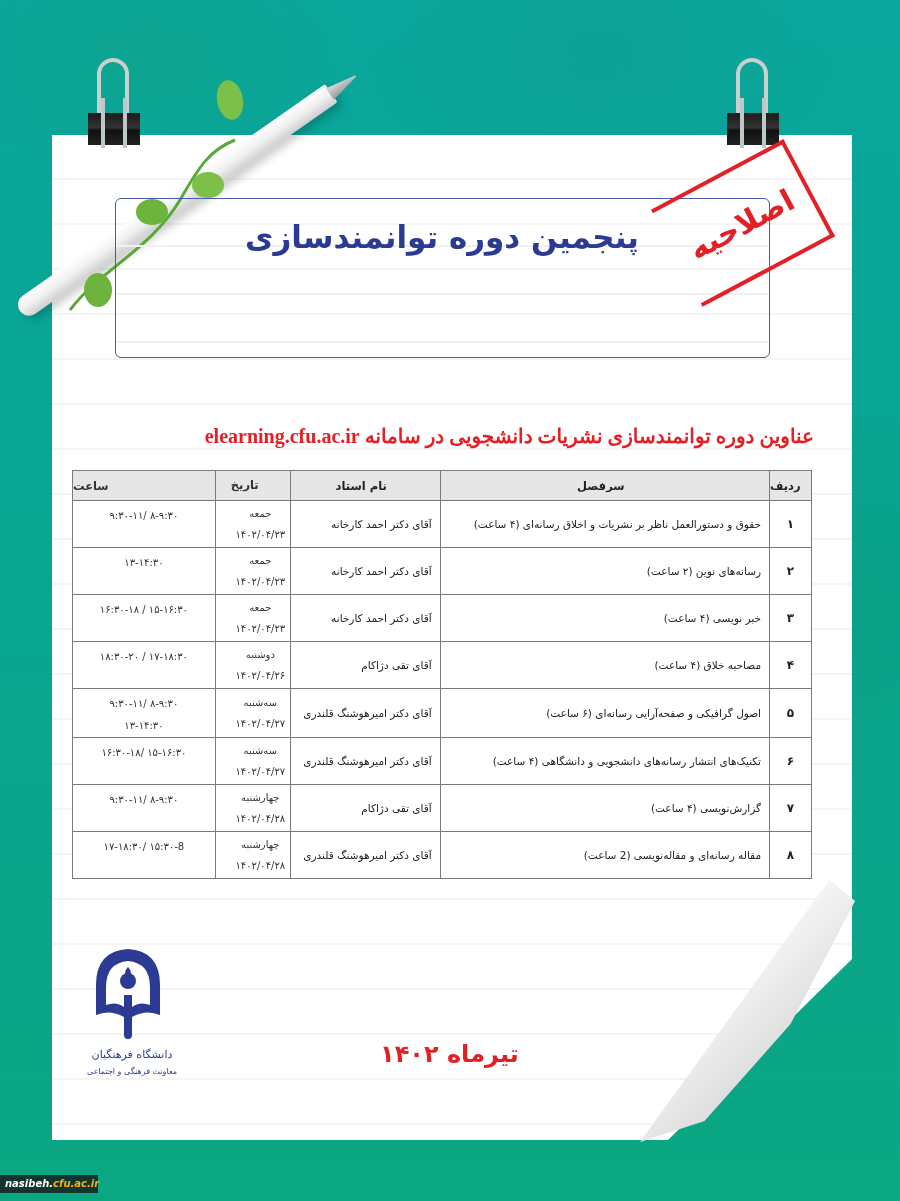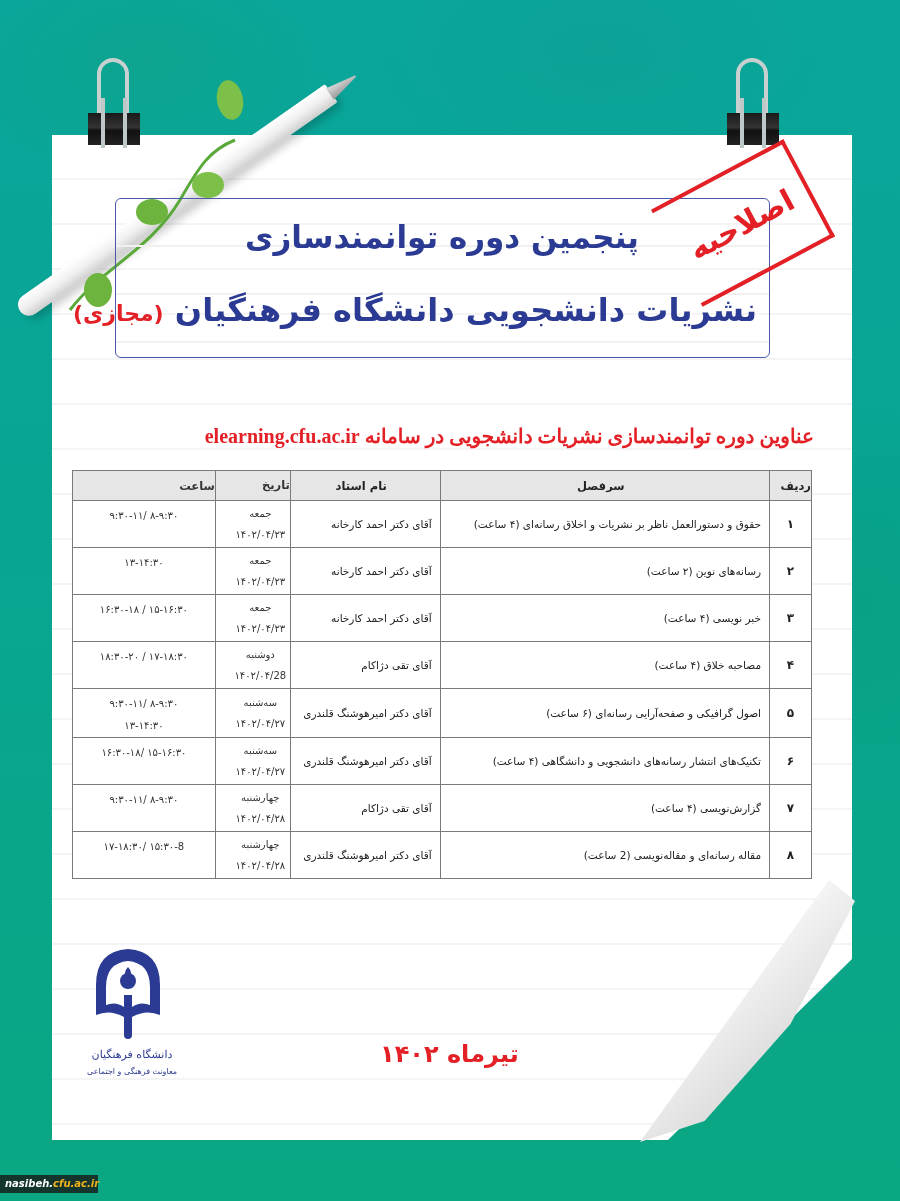--- a/index.html
+++ b/index.html
@@ -95,21 +95,21 @@
     direction: rtl; white-space: nowrap;
   }
   
   table.sched {
     position: absolute; left: 72px; top: 470px; width: 740px;
     border-collapse: collapse; direction: rtl;
     font-family: "DejaVu Sans", sans-serif; font-size: 10.5px; color: #222;
   }
   table.sched th, table.sched td { border: 1px solid #7a7a7a; }
   table.sched th {
-    background: #e6e6e6; height: 30px; font-weight: bold; font-size: 11.5px; text-align: right;
+    background: #e6e6e6; height: 30px; font-weight: bold; font-size: 11.5px; text-align: left;
   }
   table.sched td { height: 47px; vertical-align: middle; background: #fff; }
   .c-no { width: 42px; text-align: center; font-weight: bold; font-size: 12px; }
   .c-topic { width: 330px; text-align: right; padding-right: 8px; }
   .c-teacher { width: 150px; text-align: right; padding-right: 8px; line-height: 22px; }
   .c-date { width: 75px; text-align: center; line-height: 21px; font-size: 10px; color: #333; padding-left: 15px; }
   .c-time { width: 143px; text-align: center; vertical-align: top !important; padding-top: 4px; line-height: 22px; font-size: 10px; color: #333; }
   
   .logo { position: absolute; left: 88px; top: 945px; width: 80px; height: 100px; }
   .logo-text1 {
@@ -161,24 +161,20 @@
 <svg class="vine" viewBox="0 0 220 240">
   <path d="M10 230 C 40 190, 90 170, 120 120 C 140 85, 150 70, 175 60" stroke="#5aa83a" stroke-width="3" fill="none"></path>
   <ellipse cx="170" cy="20" rx="13" ry="20" fill="#7cc04a" transform="rotate(-10 170 20)"></ellipse>
   <ellipse cx="148" cy="105" rx="16" ry="13" fill="#7cc04a"></ellipse>
   <ellipse cx="92" cy="132" rx="16" ry="13" fill="#6db43e"></ellipse>
   <ellipse cx="38" cy="210" rx="14" ry="17" fill="#6db43e"></ellipse>
 </svg>
 
 <div class="title-box">
   <div class="title-line1">پنجمین دوره توانمندسازی</div>
-  <div class="title-line2">
-    <span>نشریات دانشجویی دانشگاه فرهنگیان</span>
-    <span class="red">(مجازی)</span>
-  </div>
 </div>
 <div class="stamp">اصلاحیه</div>
 
 <div class="subtitle">عناوین دوره توانمندسازی نشریات دانشجویی در سامانه elearning.cfu.ac.ir</div>
 
 <table class="sched">
   <thead>
     <tr>
       <th class="c-no">ردیف</th>
       <th class="c-topic" style="text-align:center">سرفصل</th>
@@ -226,21 +222,21 @@
           <div>۱۵-۱۶:۳۰ / ۱۶:۳۰-۱۸</div>
           <div></div>
         </td>
     </tr>
     <tr>
       <td class="c-no">۴</td>
       <td class="c-topic">مصاحبه خلاق (۴ ساعت)</td>
       <td class="c-teacher">آقای تقی دژاکام</td>
       <td class="c-date">
           <div>دوشنبه</div>
-          <div>۱۴۰۲/۰۴/28</div>
+          <div>۱۴۰۲/۰۴/۲۶</div>
         </td>
       <td class="c-time">
           <div>۱۷-۱۸:۳۰ / ۱۸:۳۰-۲۰</div>
           <div></div>
         </td>
     </tr>
     <tr>
       <td class="c-no">۵</td>
       <td class="c-topic">اصول گرافیکی و صفحه‌آرایی رسانه‌ای (۶ ساعت)</td>
       <td class="c-teacher">آقای دکتر امیرهوشنگ قلندری</td>

